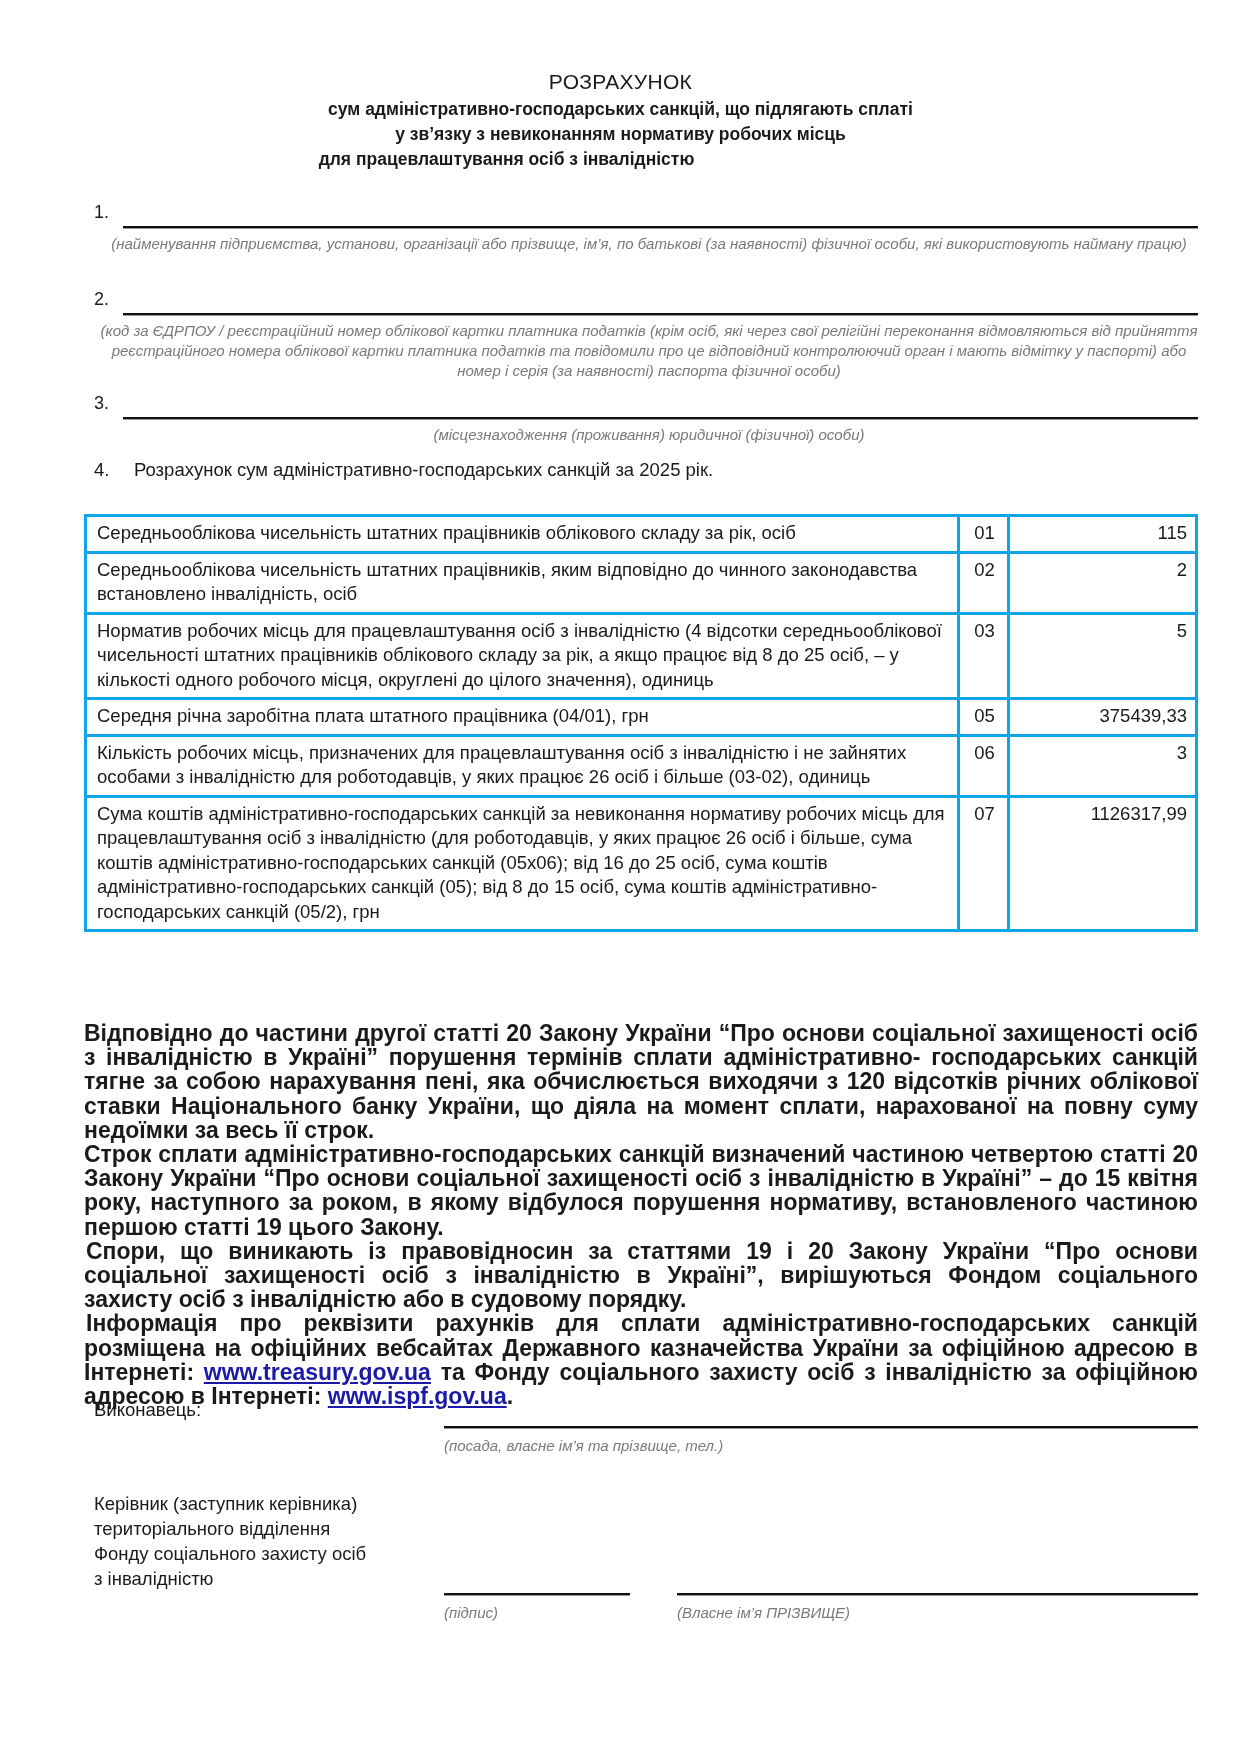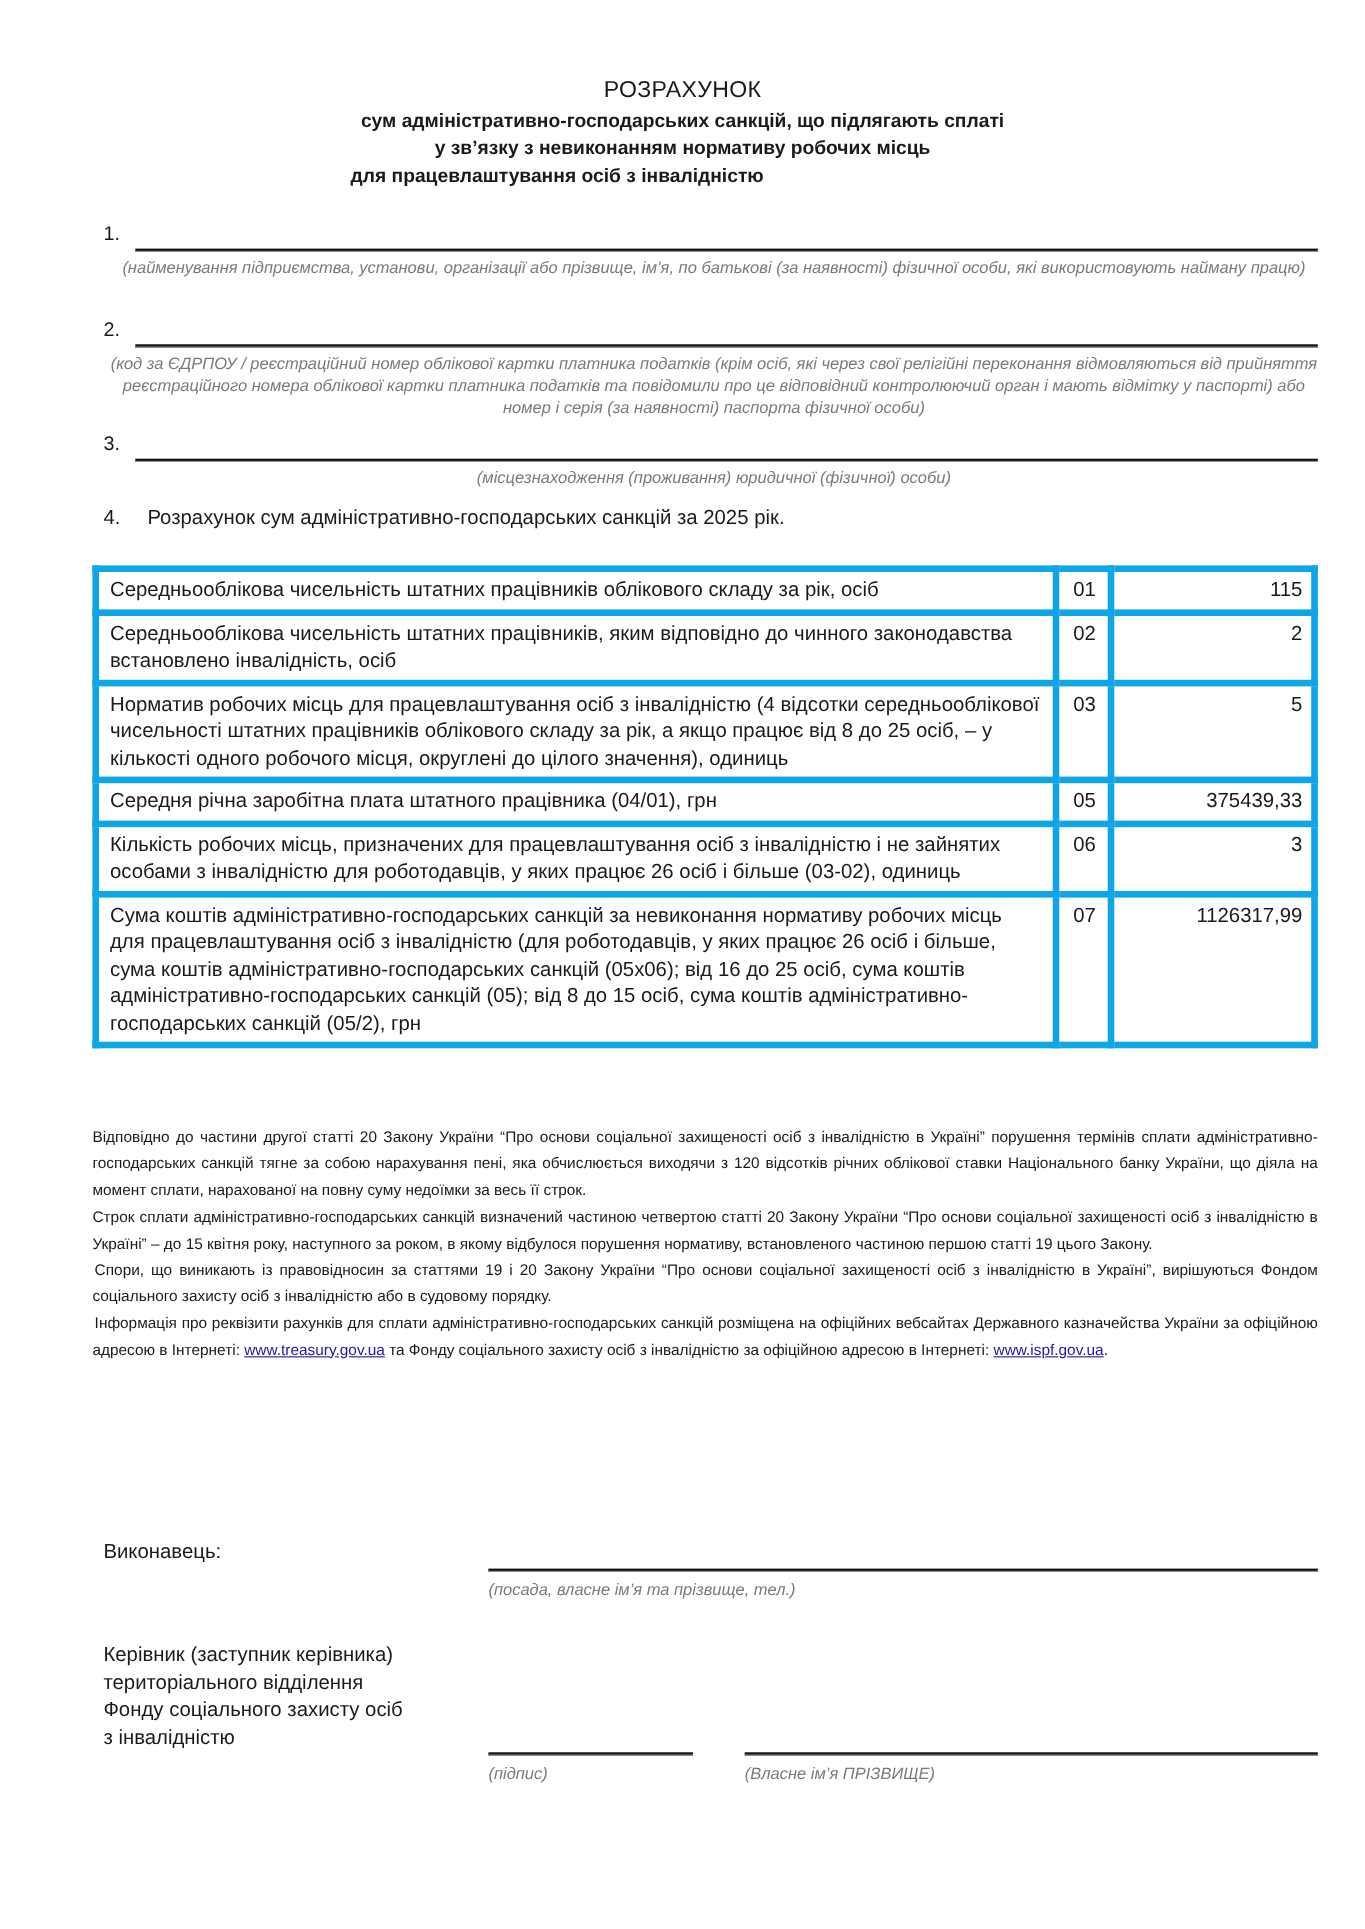--- a/index.html
+++ b/index.html
@@ -35,30 +35,30 @@
 
     .section4 { left: 94px; top: 459px; font-size: 18.5px; }
     .section4 .num { display: inline-block; width: 40px; }
 
     
     table.calc {
       position: absolute; left: 84px; top: 514px; width: 1114px;
       border-collapse: collapse; font-size: 18.5px; line-height: 24.5px;
     }
     table.calc td {
-      border: 6px solid #0ea5e9; vertical-align: top; padding: 4px 10px 5px 10px;
+      border: 3px solid #0ea5e9; vertical-align: top; padding: 4px 10px 5px 10px;
     }
     table.calc td.desc { width: 873px; }
     table.calc td.code { width: 50px; text-align: center; padding-left: 12px; }
     table.calc td.val  { text-align: right; padding-right: 8px; }
 
     
     .notes {
       left: 84px; width: 1114px; top: 1021px;
-      font-size: 14px; line-height: 24.2px; text-align: justify;
+      font-size: 23px; line-height: 24.2px; text-align: justify; font-weight: bold;
     }
     .notes p { margin: 0; }
     .notes p.indent { text-indent: 2px; }
     .notes a { color: #1a1aa6; text-decoration: underline; }
 
     
     .sig-label { font-size: 18.5px; line-height: 25px; }
     .sig-line { height: 3px; background: #111; border-bottom: 1px solid #999; }
     .sig-hint { font-style: italic; font-size: 15px; color: #7a7a7a; text-align: left; }
   </style>

